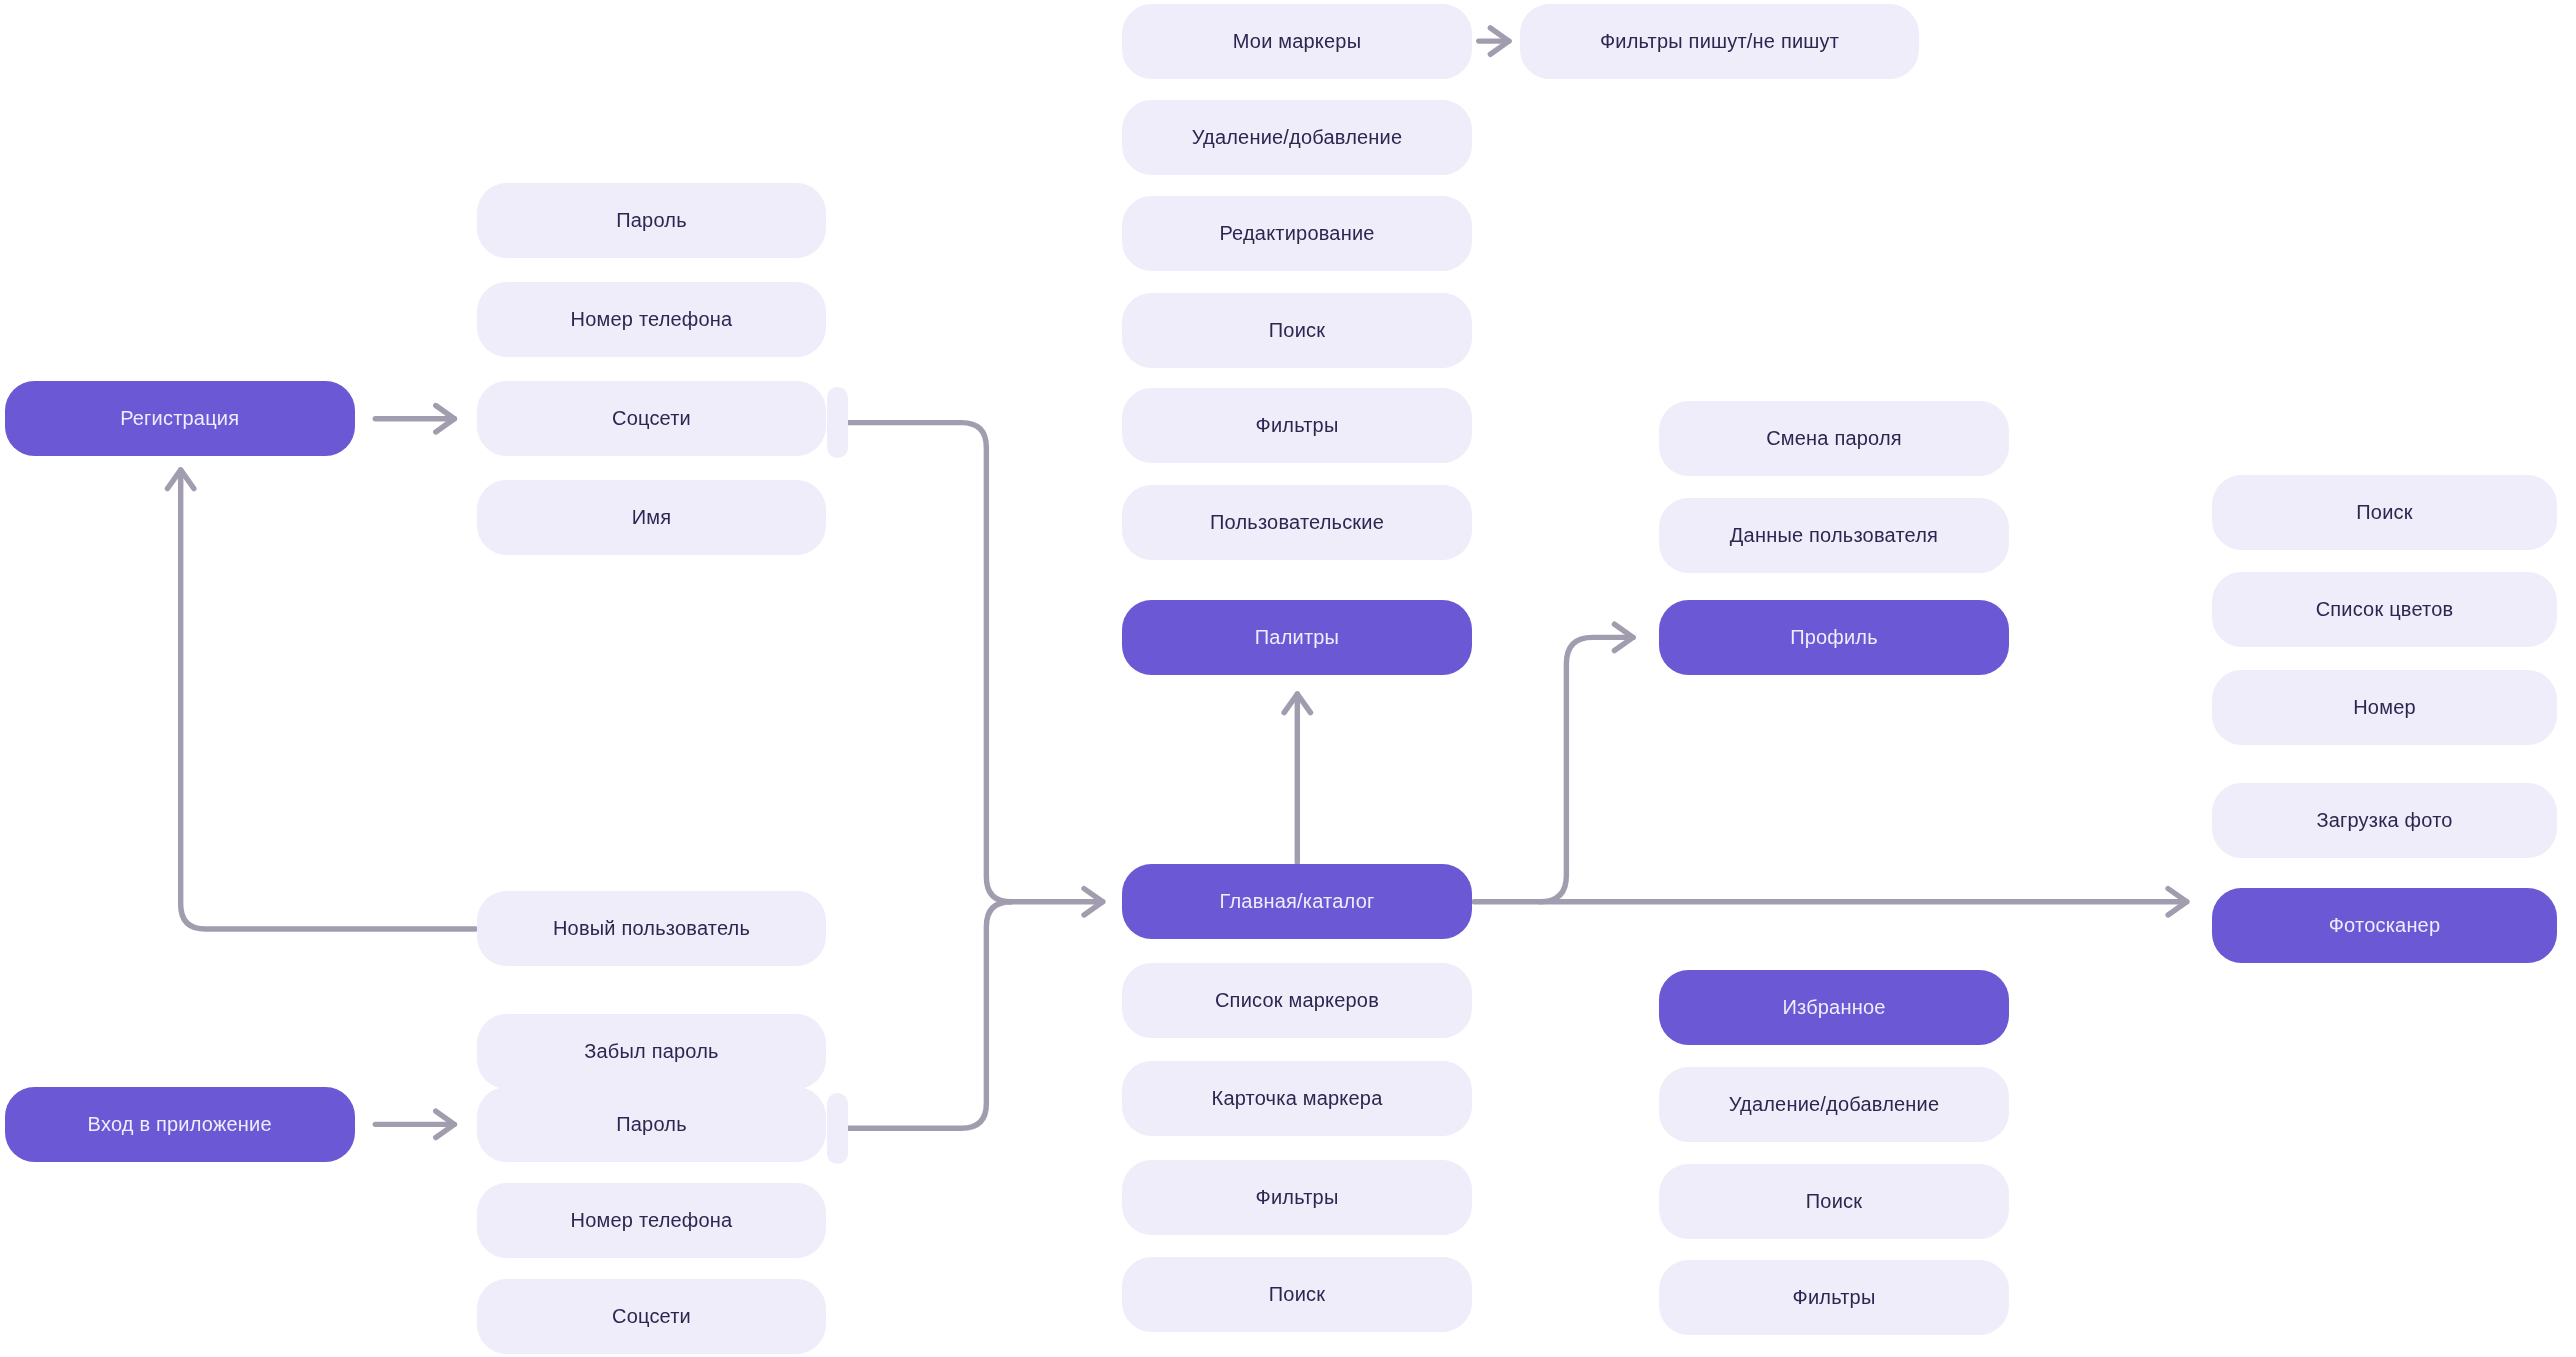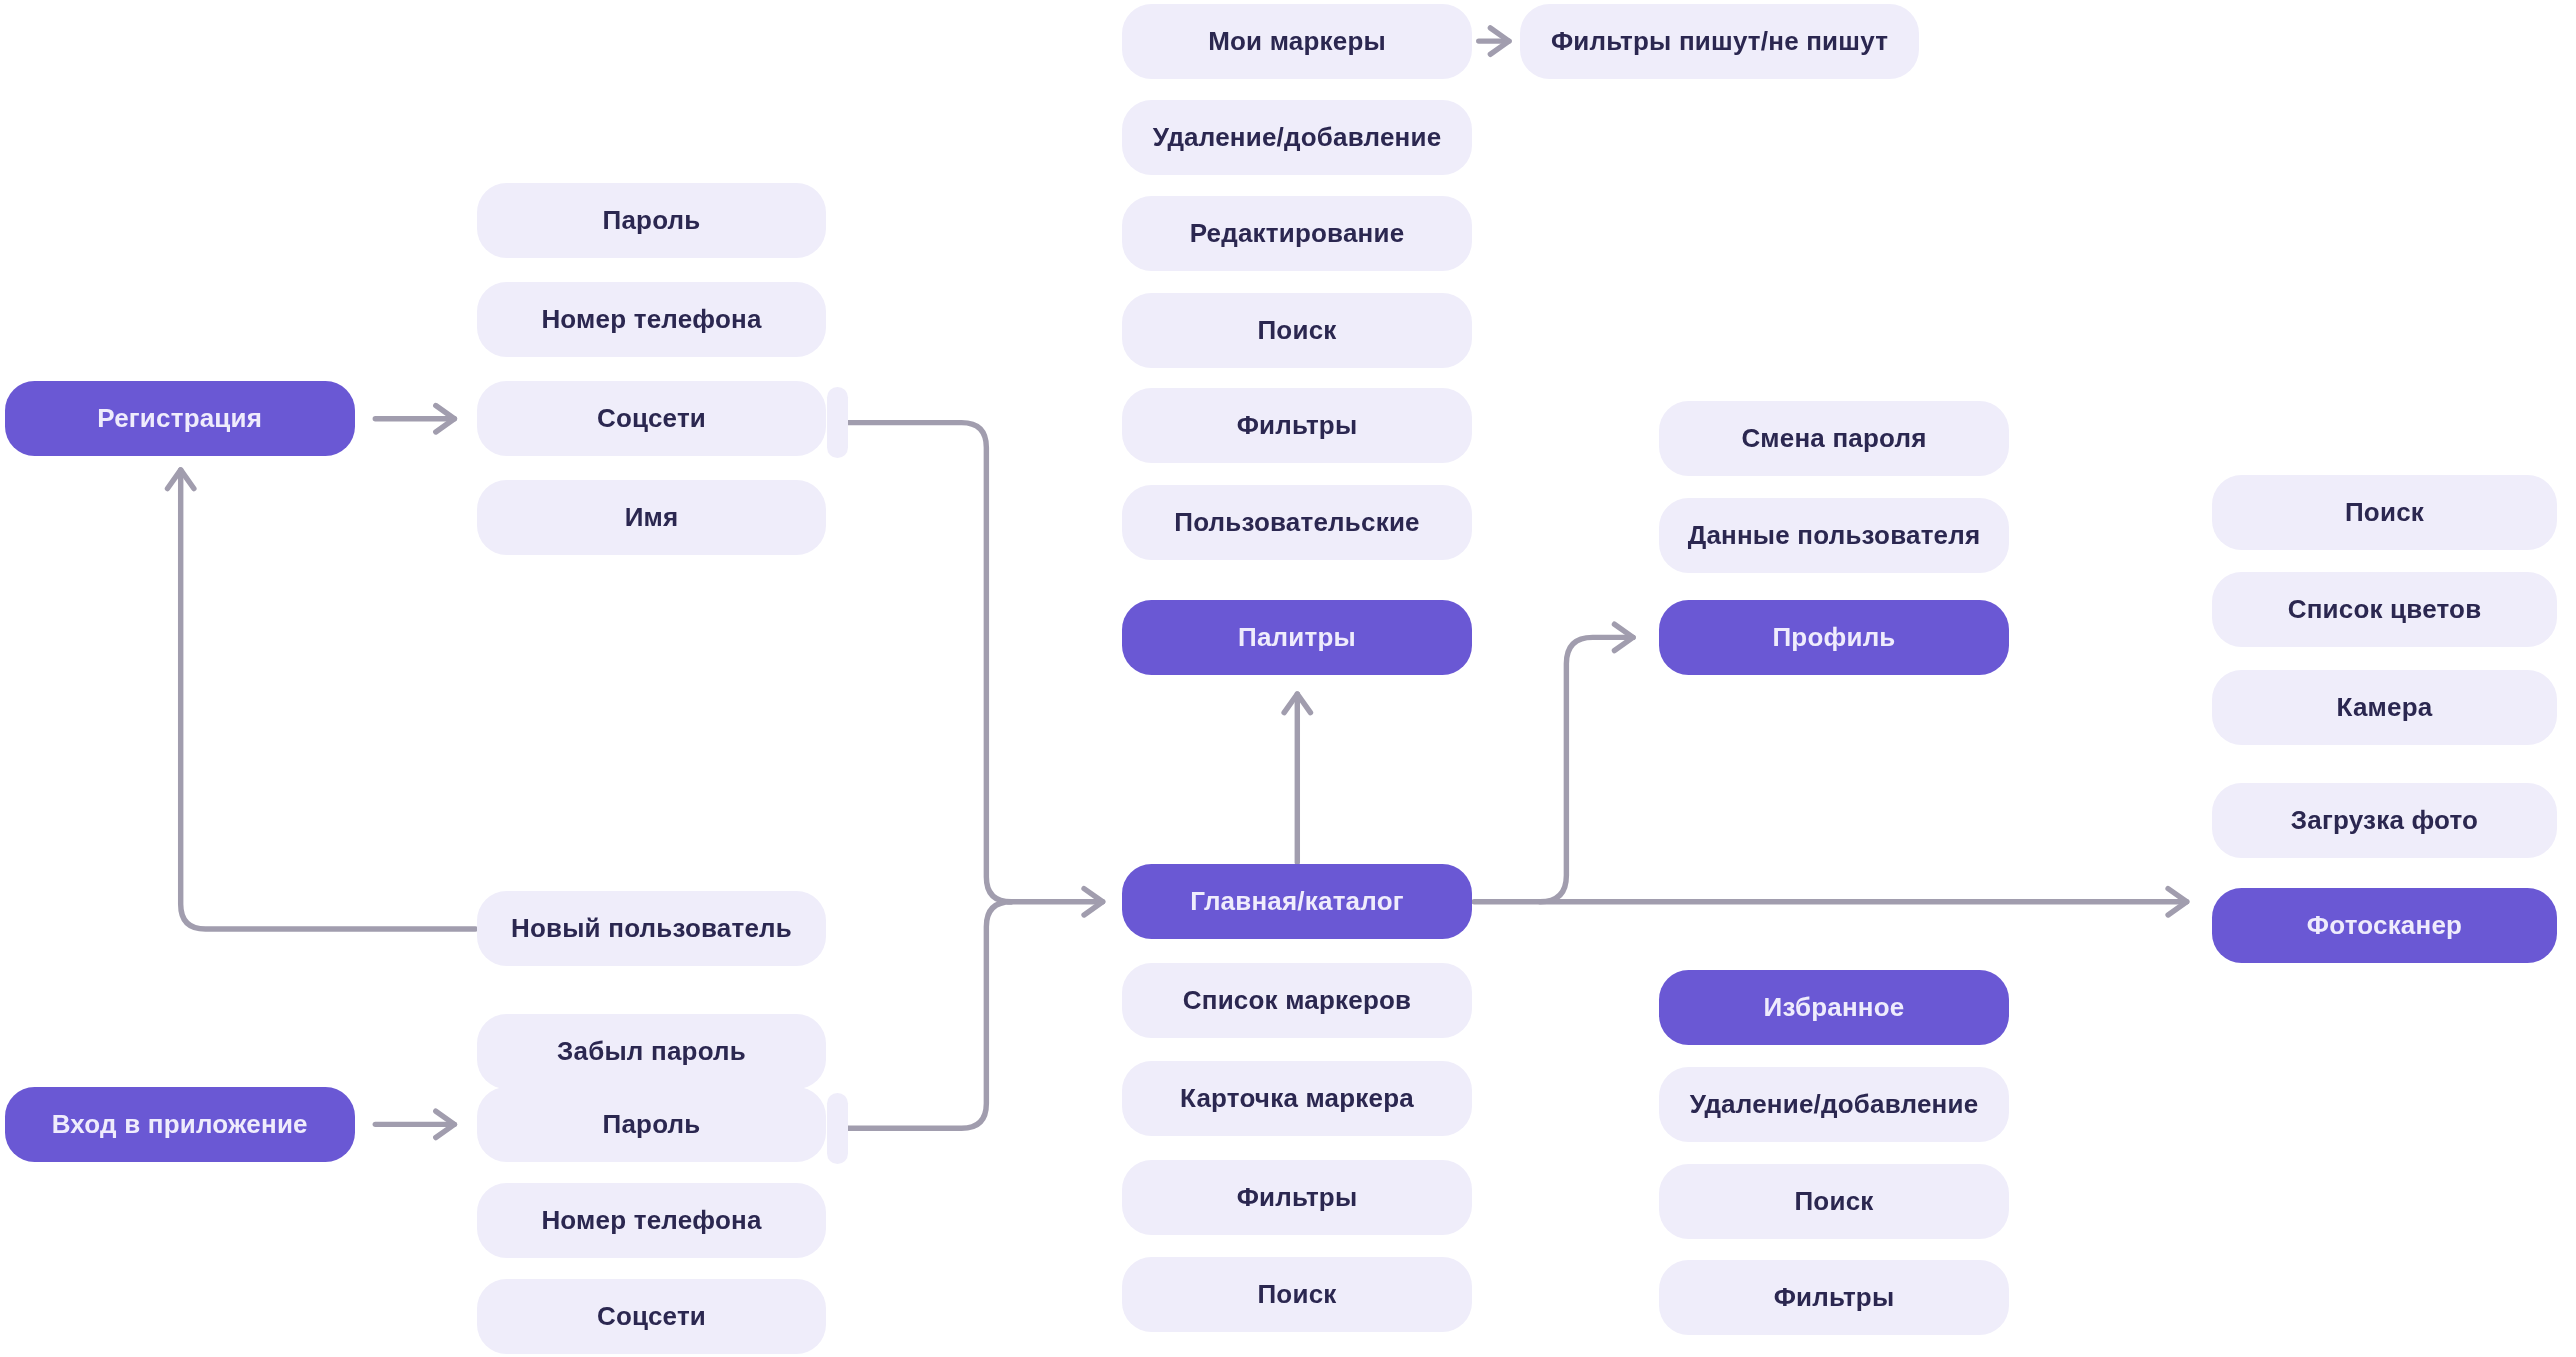--- a/index.html
+++ b/index.html
@@ -17,22 +17,22 @@
     width: 2576px; height: 1357px;
     pointer-events: none;
   }
   .node {
     position: absolute;
     height: 75px;
     border-radius: 29.5px;
     display: flex;
     align-items: center;
     justify-content: center;
-    font-size: 26px;
-    font-weight: 700;
+    font-size: 20px;
+    font-weight: 400;
     letter-spacing: 0.2px;
     white-space: nowrap;
     box-sizing: border-box;
   }
   .node.primary   { background: var(--primary);   color: var(--text-on-primary); }
   .node.secondary { background: var(--secondary); color: var(--text-on-secondary); }
   .tab {
     position: absolute;
     background: var(--secondary);
     border-radius: 11px;
@@ -88,20 +88,20 @@
       <div class="node secondary" style="left: 1520px; top: 3.5px; width: 399px;">Фильтры пишут/не пишут</div>
       <div class="node secondary" style="left: 1659px; top: 401px; width: 350px;">Смена пароля</div>
       <div class="node secondary" style="left: 1659px; top: 498px; width: 350px; text-align: right;">Данные пользователя</div>
       <div class="node primary" style="left: 1659px; top: 600px; width: 350px;">Профиль</div>
       <div class="node primary" style="left: 1659px; top: 970px; width: 350px;">Избранное</div>
       <div class="node secondary" style="left: 1659px; top: 1067px; width: 350px;">Удаление/добавление</div>
       <div class="node secondary" style="left: 1659px; top: 1164px; width: 350px;">Поиск</div>
       <div class="node secondary" style="left: 1659px; top: 1260px; width: 350px;">Фильтры</div>
       <div class="node secondary" style="left: 2212px; top: 475px; width: 345px;">Поиск</div>
       <div class="node secondary" style="left: 2212px; top: 572px; width: 345px;">Список цветов</div>
-      <div class="node secondary" style="left: 2212px; top: 670px; width: 345px;">Камера</div>
+      <div class="node secondary" style="left: 2212px; top: 670px; width: 345px;">Номер</div>
       <div class="node secondary" style="left: 2212px; top: 767px; width: 345px; margin-top: 16px;">Загрузка фото</div>
       <div class="node primary" style="left: 2212px; top: 888px; width: 345px;">Фотосканер</div>
       <div class="tab" style="left: 827px; top: 387px; width: 21px; height: 71px;"></div>
       <div class="tab" style="left: 827px; top: 1093px; width: 21px; height: 71px;"></div>
     </div>
 </div>
 
 
 </body></html>

